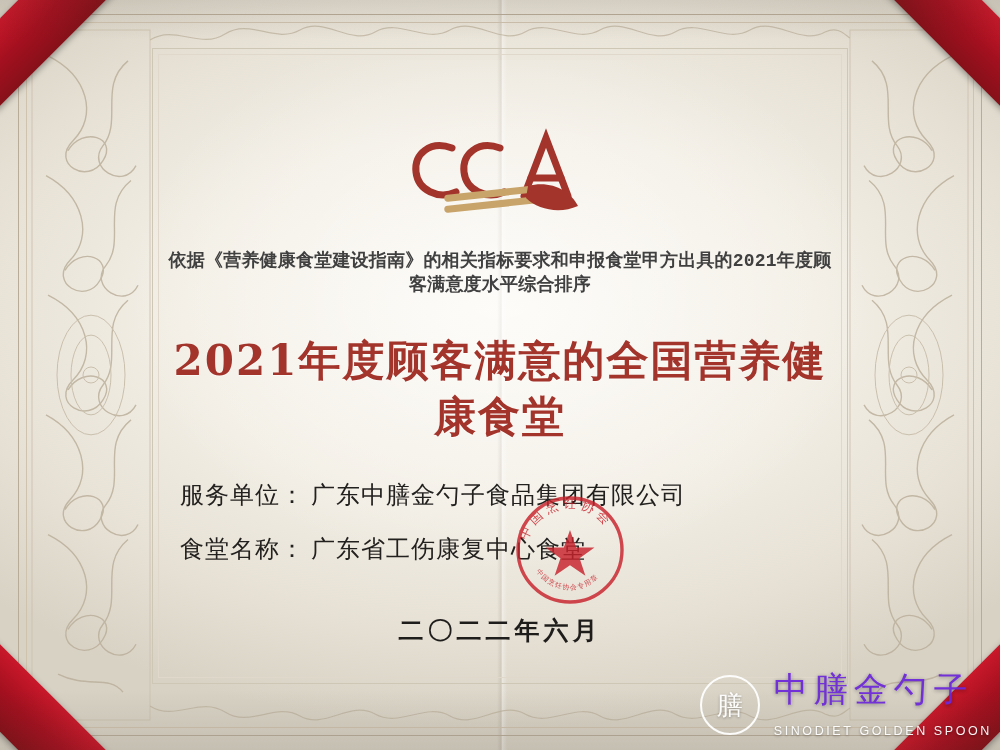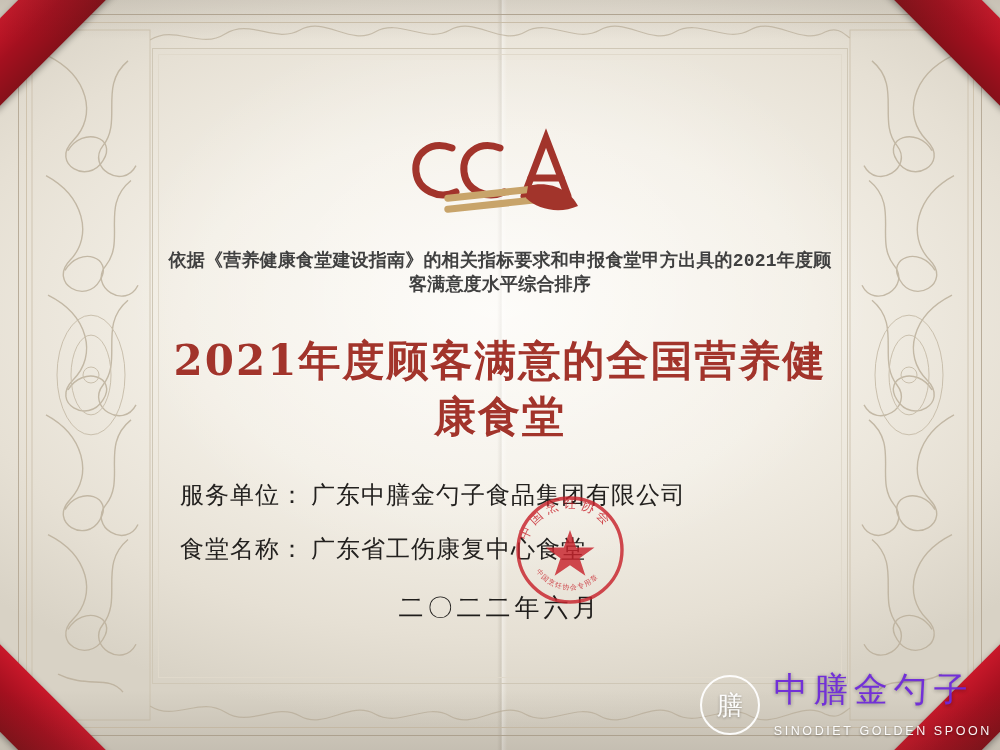--- a/index.html
+++ b/index.html
@@ -149,25 +149,26 @@
     font-family: "DejaVu Sans", "Liberation Sans", sans-serif;
     letter-spacing: 1px;
     white-space: nowrap;
   }
   .field-label { font-weight: 500; }
   .field-value { margin-left: 6px; }
 
   .date {
     position: absolute;
     left: 0; right: 0;
-    bottom: 52px;
+    bottom: 29px;
     font-size: 25px;
     color: #1f1d1b;
     letter-spacing: 4px;
     font-family: "DejaVu Sans", "Liberation Sans", sans-serif;
+    font-weight: bold;
   }
 
   
   .seal {
     position: absolute;
     left: 498px;
     top: 490px;
     width: 145px;
     height: 145px;
     pointer-events: none;

